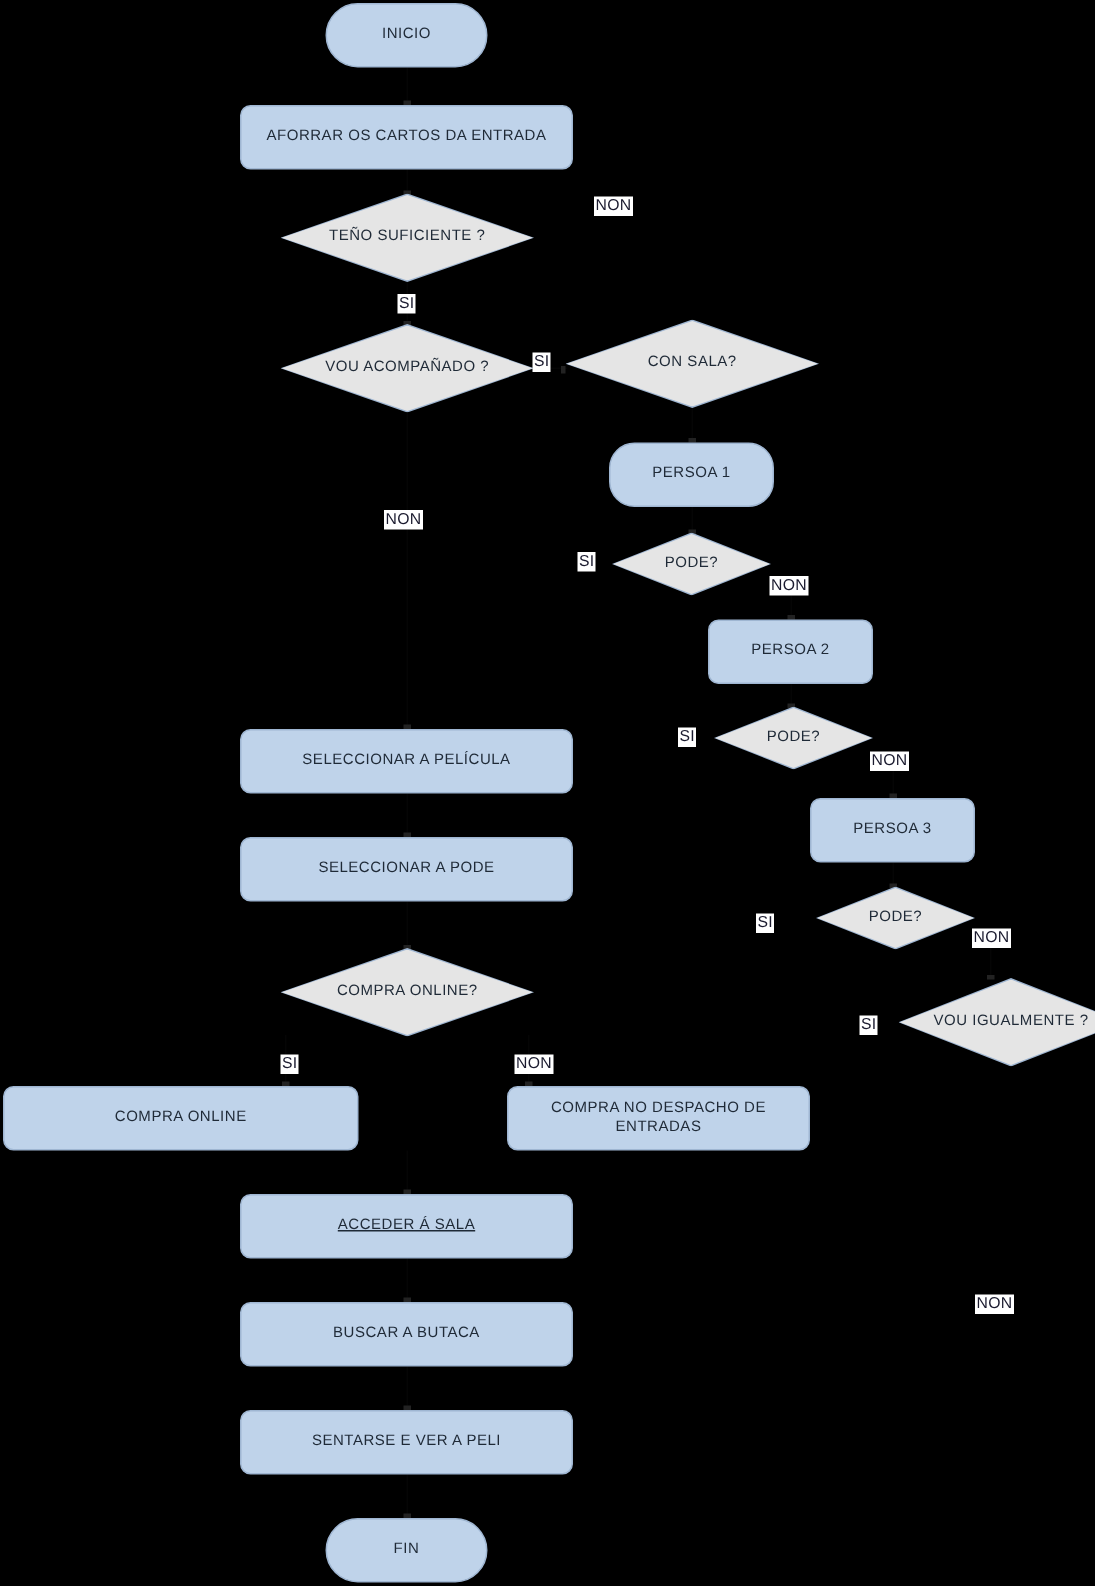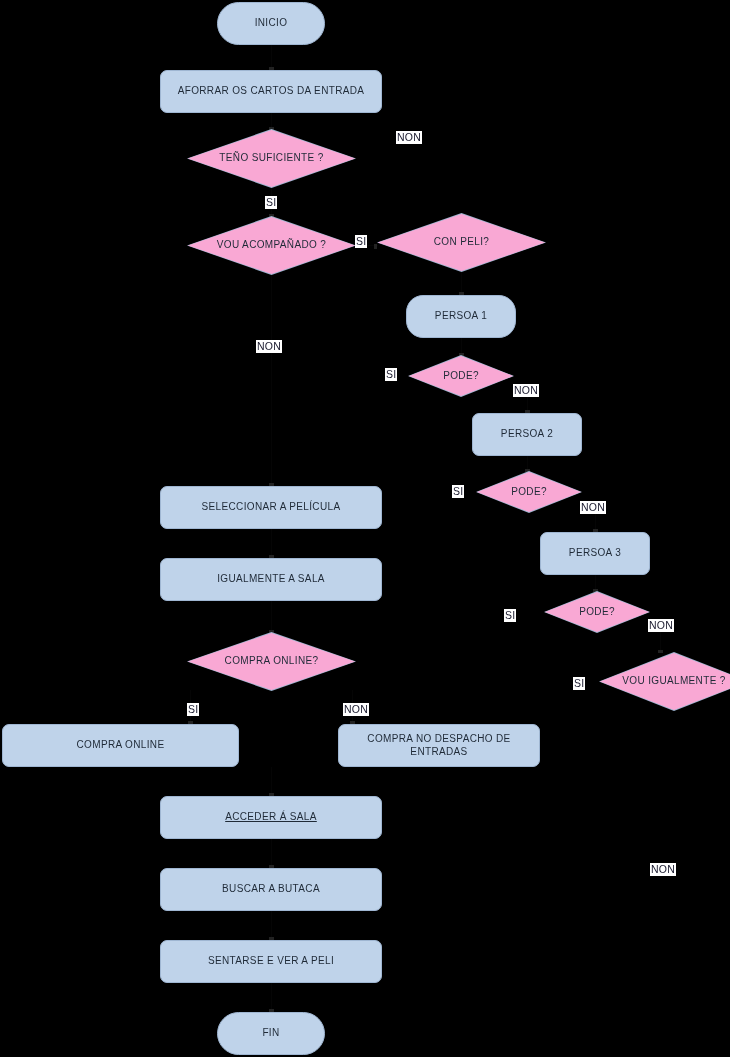--- a/index.html
+++ b/index.html
@@ -36,21 +36,21 @@
   }
   .term{
     background:#bfd3ea;
     border:1px solid #9fb6d2;
     border-radius:999px;
   }
   .node .lbl{ padding:0 10px; display:block; }
 
   
   .dec{
-    background:#f9a8d4;
+    background:#e5e5e5;
     -webkit-clip-path:polygon(50% 0,100% 50%,50% 100%,0 50%);
     clip-path:polygon(50% 0,100% 50%,50% 100%,0 50%);
     border:0;
   }
   .dec .lbl{ padding:0 6px; }
   
   .dec-outline{
     position:absolute;
     background:#9fb6d2;
     -webkit-clip-path:polygon(50% 0,100% 50%,50% 100%,0 50%);
@@ -140,21 +140,21 @@
       <div class="dec-outline" style="left: 187px; top: 129px; width: 169px; height: 59px;"></div>
       <div class="node dec" style="left: 188px; top: 130px; width: 167px; height: 57px;">
         <span class="lbl">TEÑO SUFICIENTE ?</span>
       </div>
       <div class="dec-outline" style="left: 187px; top: 216px; width: 169px; height: 59px;"></div>
       <div class="node dec" style="left: 188px; top: 217px; width: 167px; height: 57px;">
         <span class="lbl">VOU ACOMPAÑADO ?</span>
       </div>
       <div class="dec-outline" style="left: 377px; top: 213px; width: 169px; height: 59px;"></div>
       <div class="node dec" style="left: 378px; top: 214px; width: 167px; height: 57px;">
-        <span class="lbl">CON PELI?</span>
+        <span class="lbl">CON SALA?</span>
       </div>
       <div class="node proc" style="left: 406px; top: 295px; width: 110px; height: 43px; border-radius: 17px;">
         <span class="lbl">PERSOA 1</span>
       </div>
       <div class="dec-outline" style="left: 408px; top: 355px; width: 106px; height: 42px;"></div>
       <div class="node dec" style="left: 409px; top: 356px; width: 104px; height: 40px;">
         <span class="lbl">PODE?</span>
       </div>
       <div class="node proc" style="left: 472px; top: 413px; width: 110px; height: 43px;">
         <span class="lbl">PERSOA 2</span>
@@ -171,21 +171,21 @@
         <span class="lbl">PODE?</span>
       </div>
       <div class="dec-outline" style="left: 599px; top: 652px; width: 150px; height: 59px;"></div>
       <div class="node dec" style="left: 600px; top: 653px; width: 148px; height: 57px;">
         <span class="lbl">VOU IGUALMENTE ?</span>
       </div>
       <div class="node proc" style="left: 160px; top: 486px; width: 222px; height: 43px;">
         <span class="lbl">SELECCIONAR A PELÍCULA</span>
       </div>
       <div class="node proc" style="left: 160px; top: 558px; width: 222px; height: 43px;">
-        <span class="lbl">IGUALMENTE A SALA</span>
+        <span class="lbl">SELECCIONAR A PODE</span>
       </div>
       <div class="dec-outline" style="left: 187px; top: 632px; width: 169px; height: 59px;"></div>
       <div class="node dec" style="left: 188px; top: 633px; width: 167px; height: 57px;">
         <span class="lbl">COMPRA ONLINE?</span>
       </div>
       <div class="node proc" style="left: 2px; top: 724px; width: 237px; height: 43px;">
         <span class="lbl">COMPRA ONLINE</span>
       </div>
       <div class="node proc" style="left: 338px; top: 724px; width: 202px; height: 43px;">
         <span class="lbl">COMPRA NO DESPACHO DE ENTRADAS</span>

